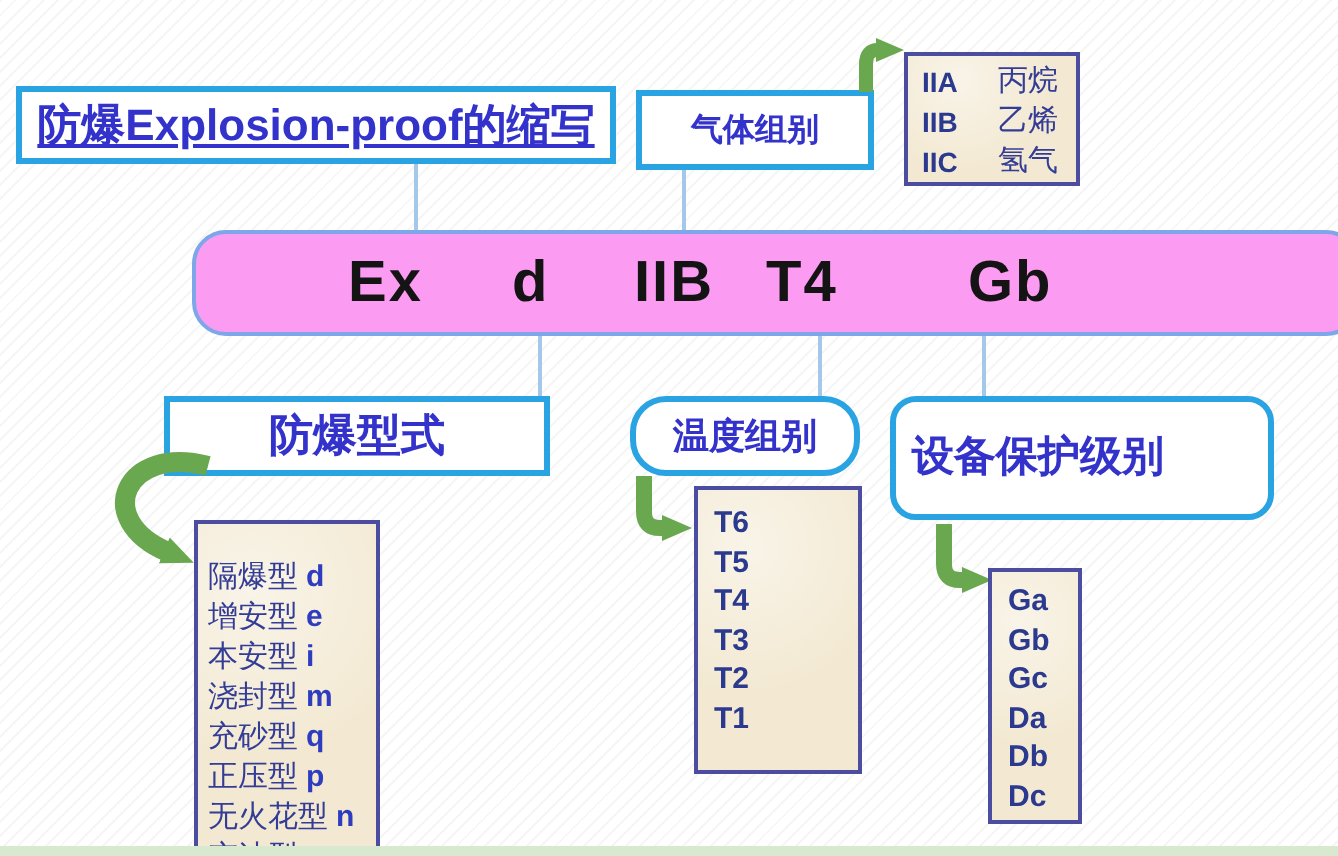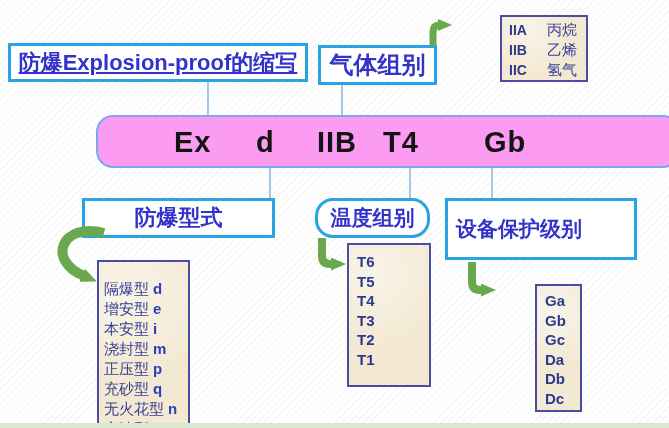--- a/index.html
+++ b/index.html
@@ -12,53 +12,53 @@
   }
   .bottom-band{position:absolute;left:0;bottom:0;width:100%;height:5px;background:#d8e9cf;}
   .vline{position:absolute;width:2px;background:#a3c8ea;}
   .bluebox{
     position:absolute;background:#ffffff;border:3px solid #29a3e2;
     color:#3333cc;font-weight:bold;
     display:flex;align-items:center;justify-content:center;
     box-sizing:border-box;
   }
   #box-abbrev{left:8px;top:43px;width:300px;height:39px;font-size:22px;text-decoration:underline;}
-  #box-gas{left:318px;top:45px;width:119px;height:40px;font-size:24px;}
+  #box-gas{left:318px;top:45px;width:119px;height:40px;font-size:16px;}
   #box-protection{left:82px;top:198px;width:193px;height:40px;font-size:22px;}
-  #box-temp{left:315px;top:198px;width:115px;height:40px;font-size:21px;border-radius:18px;}
+  #box-temp{left:315px;top:198px;width:115px;height:40px;font-size:18px;border-radius:18px;}
   #box-epl{left:445px;top:198px;width:192px;height:62px;font-size:21px;
     flex-direction:column;align-items:flex-start;justify-content:center;
-    padding-left:8px;line-height:1.25;}
+    padding-left:8px;line-height:1.25;border-radius:13px;}
   .pinkbox{
     position:absolute;left:96px;top:115px;width:584px;height:53px;
     background:#fb9cf2;border:2px solid #7da7e8;border-radius:17px;
     box-sizing:border-box;
   }
   .code-token{
     position:absolute;top:50%;transform:translateY(-50%);
     color:#141414;font-size:29px;font-weight:bold;letter-spacing:1px;
   }
   .tanbox{
     position:absolute;box-sizing:border-box;
     background:
       radial-gradient(circle at 30% 20%, rgba(255,255,255,0.5), transparent 60%),
       #f3e9d2;
     border:2px solid #4c4ca0;
   }
-  #gas-list{left:452px;top:15px;width:88px;height:67px;padding:3px 9px 0 7px;margin-left:48px;}
+  #gas-list{left:452px;top:26px;width:88px;height:67px;padding:3px 9px 0 7px;}
   .gas-row{display:flex;justify-content:space-between;height:20px;line-height:20px;
     color:#2b3a8f;font-size:14px;font-weight:bold;}
   .gas-row .gas-name{font-family:"Liberation Serif",serif;font-weight:normal;color:#343d96;font-size:15px;}
   #protection-list{left:97px;top:260px;width:93px;height:166px;padding:17px 0 0 5px;}
   .p-row{height:20px;line-height:20px;white-space:nowrap;}
   .p-row .cjk{font-family:"Liberation Serif",serif;color:#343d96;font-size:15px;}
   .p-row .sym{color:#2e3cc0;font-weight:bold;font-size:15px;margin-left:4px;}
   #temp-list{left:347px;top:243px;width:84px;height:144px;padding:7px 0 0 8px;}
   .t-row{height:19.5px;line-height:19.5px;color:#2b3a8f;font-size:15px;font-weight:bold;}
-  #epl-list{left:494px;top:284px;width:47px;height:128px;padding:5px 0 0 8px;margin-left:41px;}
+  #epl-list{left:494px;top:284px;width:47px;height:128px;padding:5px 0 0 8px;}
   .e-row{height:19.5px;line-height:19.5px;color:#2b3a8f;font-size:15px;font-weight:bold;}
   .garrow{position:absolute;}
   .garrow path{fill:none;stroke:#6aa84f;stroke-linecap:butt;}
 </style>
 </head>
 <body>
 
 <div class="slide">
 
   <div class="vline" style="left:207px;top:82px;height:33px;"></div>
@@ -141,22 +141,22 @@
       </marker>
     </defs>
     <path d="M 11 2 L 11 22 Q 11 30 19 30 L 21 30" stroke-width="8" marker-end="url(#ah4)"></path>
   </svg>
 
   <div class="tanbox" id="protection-list">
     <div class="p-row"><span class="cjk">隔爆型</span><span class="sym">d</span></div>
     <div class="p-row"><span class="cjk">增安型</span><span class="sym">e</span></div>
     <div class="p-row"><span class="cjk">本安型</span><span class="sym">i</span></div>
     <div class="p-row"><span class="cjk">浇封型</span><span class="sym">m</span></div>
+    <div class="p-row"><span class="cjk">充砂型</span><span class="sym">q</span></div>
     <div class="p-row"><span class="cjk">正压型</span><span class="sym">p</span></div>
-    <div class="p-row"><span class="cjk">充砂型</span><span class="sym">q</span></div>
     <div class="p-row"><span class="cjk">无火花型</span><span class="sym">n</span></div>
     <div class="p-row"><span class="cjk">充油型</span><span class="sym">o</span></div>
   </div>
 
   <div class="tanbox" id="temp-list">
     <div class="t-row">T6</div>
     <div class="t-row">T5</div>
     <div class="t-row">T4</div>
     <div class="t-row">T3</div>
     <div class="t-row">T2</div>

